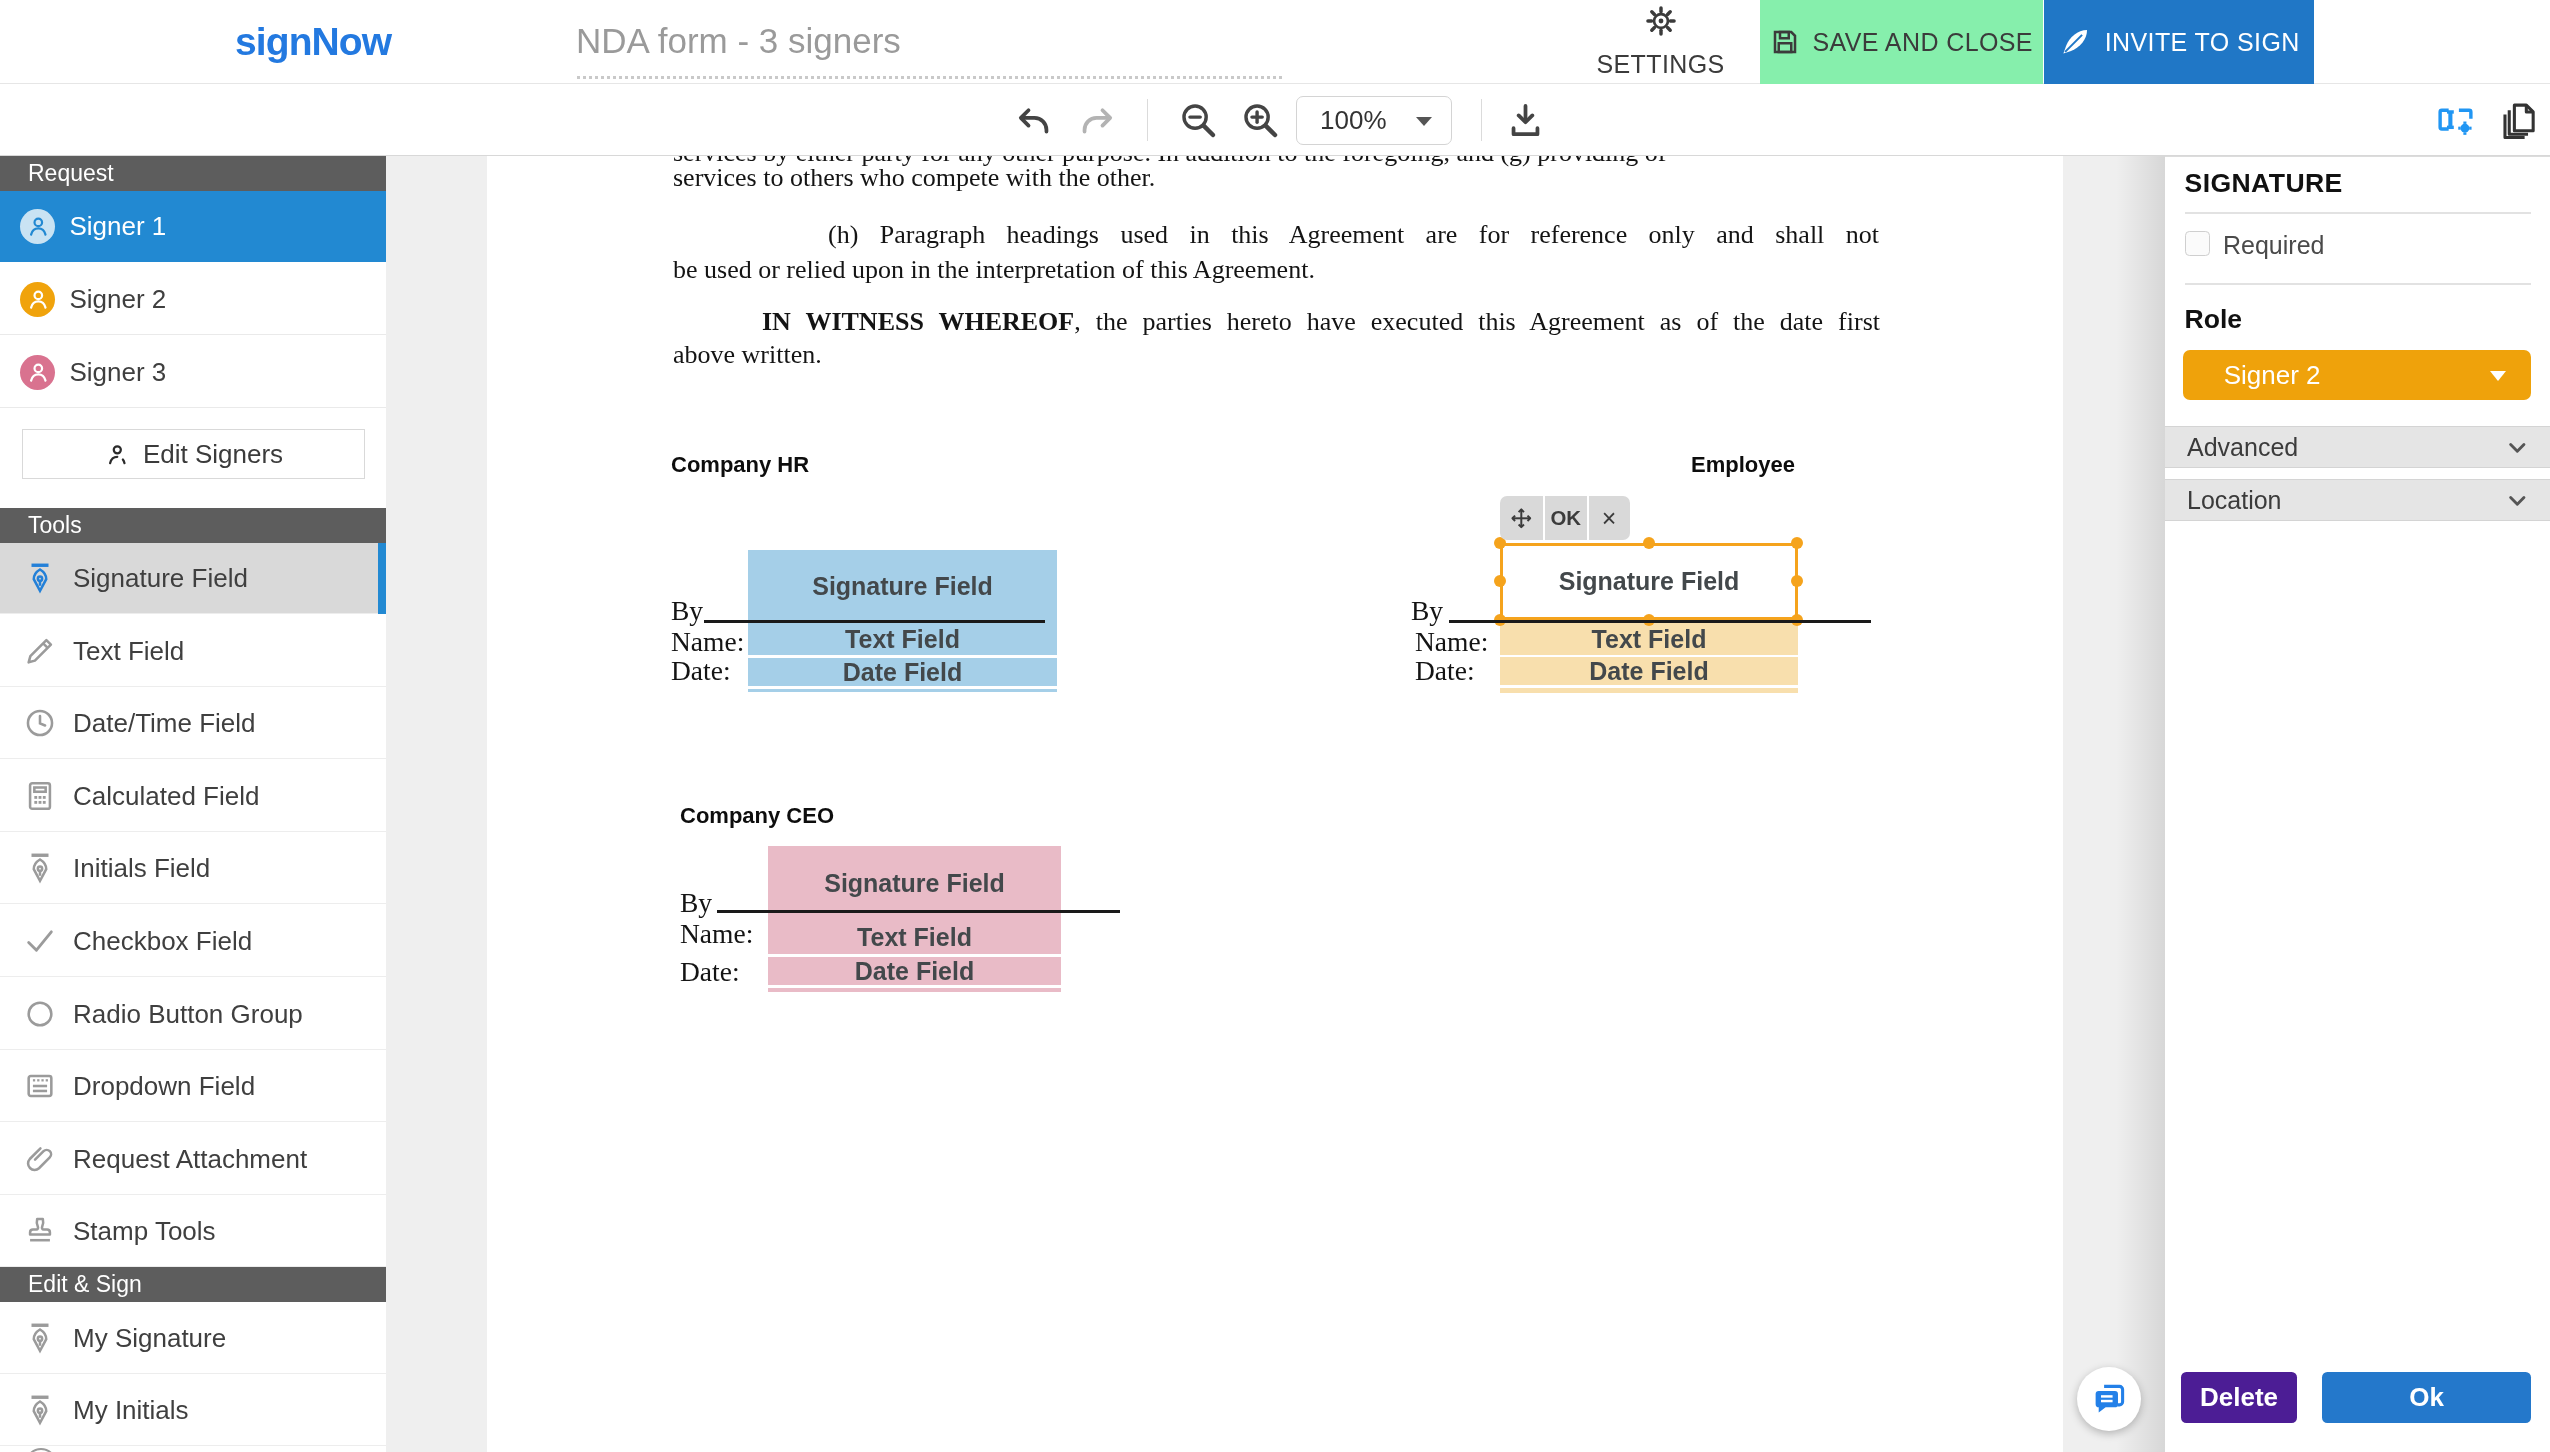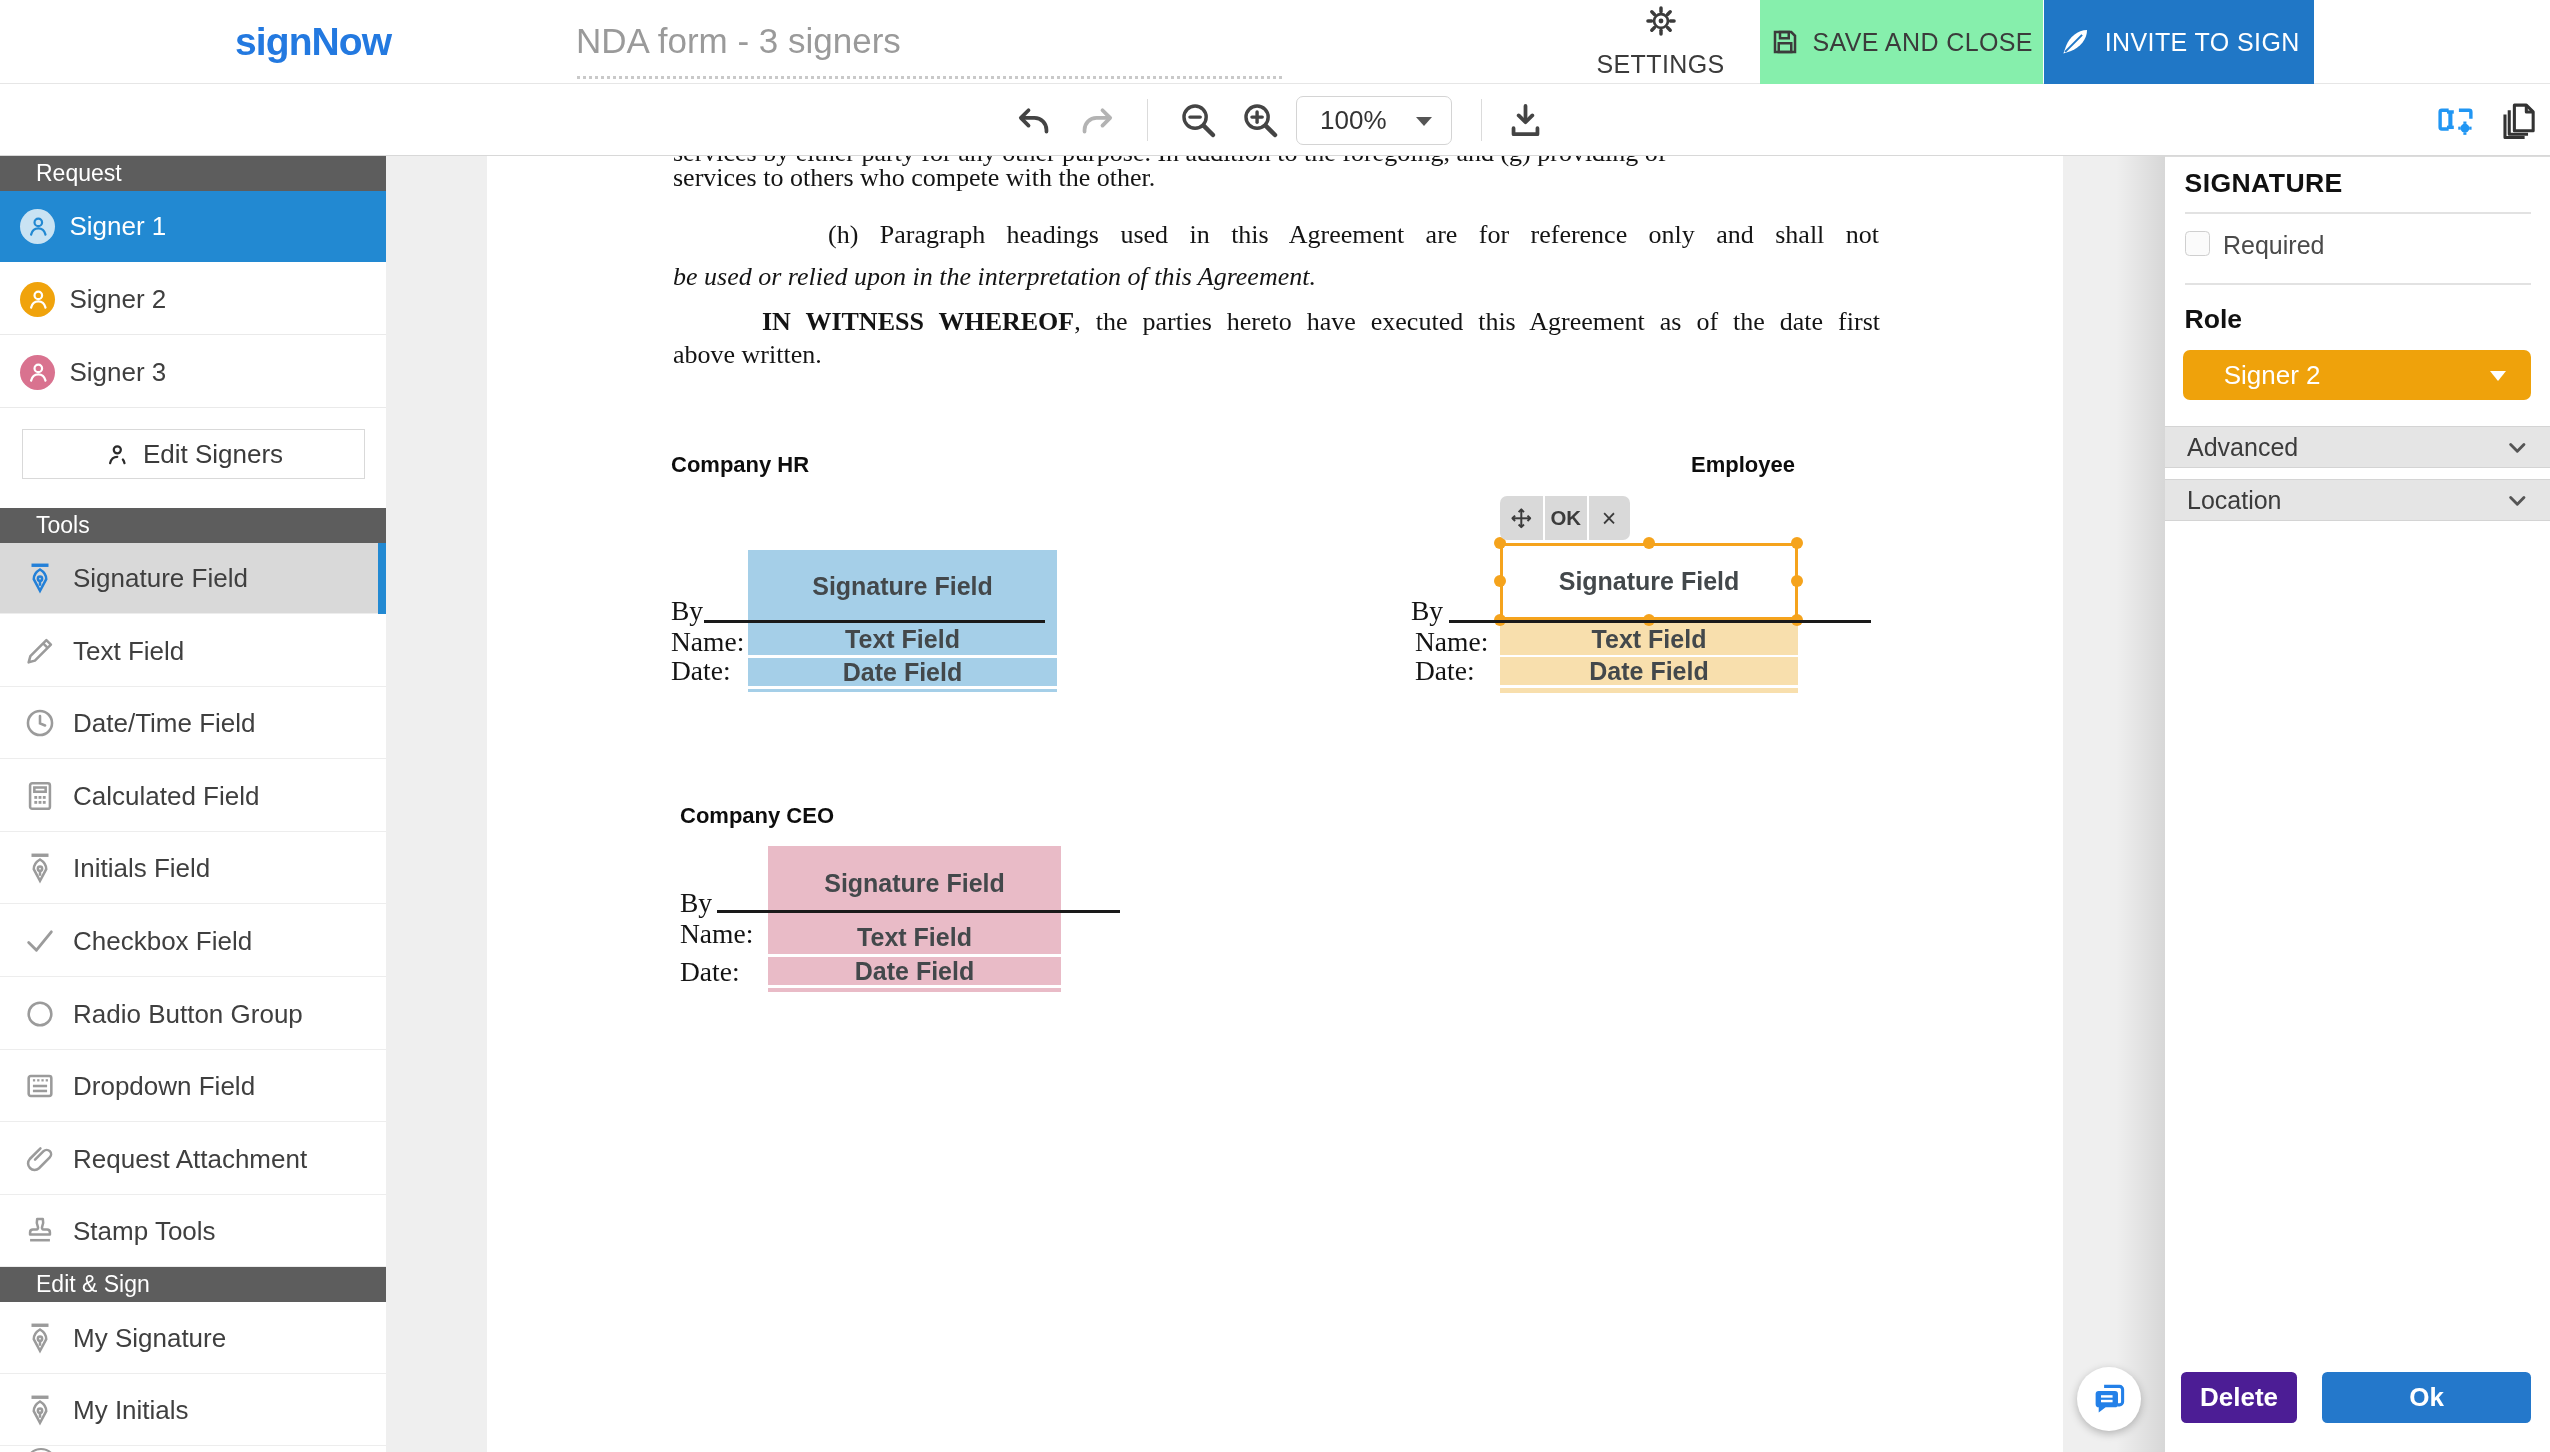--- a/index.html
+++ b/index.html
@@ -20,21 +20,21 @@
   
   .toolbar { position:absolute; top:84px; left:0; width:2550px; height:72px; background:#fff; border-bottom:0.9px solid #D8D8D8; z-index:25; }
   .tb-icon { position:absolute; top:16px; width:41px; height:41px; cursor:pointer; }
   .tb-sep { position:absolute; top:15px; width:0.9px; height:42px; background:#DBDBDB; }
   .zoom-select { position:absolute; left:1296px; top:11.5px; width:156px; height:49px; border:0.9px solid #D4D4D4; border-radius:7px; background:#fff; display:flex; align-items:center; cursor:pointer; }
   .zoom-select .val { margin-left:23px; font-size:26px; color:#333; }
   .zoom-caret { position:absolute; right:19.5px; top:20.4px; width:0; height:0; border-left:8px solid transparent; border-right:8px solid transparent; border-top:9.7px solid #555; }
 
   
   .sidebar { position:absolute; left:0; top:156px; width:386px; height:1296px; background:#fff; overflow:hidden; z-index:20; }
-  .side-header { position:absolute; left:0; width:386px; height:35px; background:#5D5D5D; color:#fff; font-size:23px; line-height:35px; padding-left:36px; }
+  .side-header { position:absolute; left:0; width:386px; height:35px; background:#5D5D5D; color:#fff; font-size:23px; line-height:35px; padding-left:28px; }
   .signer-row { position:absolute; left:0; width:386px; height:71px; display:flex; align-items:center; background:#fff; border-bottom:1.8px solid #EAEAEA; font-size:26px; color:#3F3F3F; cursor:pointer; }
   .signer-row.sel { background:#2289D2; color:#fff; border-bottom:none; }
   .avatar { width:35px; height:35px; border-radius:50%; margin-left:20.4px; margin-right:14px; display:flex; align-items:center; justify-content:center; flex:none; }
   .edit-signers { position:absolute; left:22px; top:273px; width:343px; height:50px; border:1.8px solid #D9D9D9; background:#fff; display:flex; align-items:center; justify-content:center; gap:12.4px; font-size:26px; color:#3B3B3B; cursor:pointer; }
   .tool-row { position:absolute; left:0; width:386px; height:71px; display:flex; align-items:center; font-size:26px; color:#3F3F3F; border-bottom:1.8px solid #EDEDED; background:#fff; cursor:pointer; }
   .tool-row.sel { background:#D9D9D9; }
   .tool-row .ticon { width:34px; height:34px; margin-left:23px; margin-right:16px; flex:none; }
   .sel-bar { position:absolute; right:0; top:0; width:8px; height:71px; background:#2289D2; }
   .partial-circle { position:absolute; left:25px; top:1292px; width:32px; height:32px; border:2.7px solid #9B9B9B; border-radius:50%; }
 
@@ -389,21 +389,21 @@
 
 <div class="docarea">
   <div class="page">
 
     <div class="clip-line serif">
       <span>services by either party for any other purpose. In addition to the foregoing, and (g) providing of</span>
     </div>
 
     <div class="serif abs" style="left:186px; top:7px;">services to others who compete with the other.</div>
     <div class="serif abs jline" style="left:341px; top:64px; width:1051px;">(h)      Paragraph headings used in this Agreement are for reference only and shall not</div>
-    <div class="serif abs" style="left:186px; top:106px;font-style:italic;">be used or relied upon in the interpretation of this Agreement.</div>
+    <div class="serif abs" style="left:186px; top:99px;">be used or relied upon in the interpretation of this Agreement.</div>
     <div class="serif abs jline" style="left:275px; top:151px; width:1118px;"><b>IN WITNESS WHEREOF</b><span>, the parties hereto have executed this Agreement as of the date first</span></div>
     <div class="serif abs" style="left:186px; top:184px;">above written.</div>
 
     <div class="sec-heading" style="left:184px; top:296px;">Company HR</div>
     <div class="sec-heading" style="left:1204px; top:296px;">Employee</div>
     <div class="sec-heading" style="left:193px; top:647px;">Company CEO</div>
 
     <div class="flabel" style="left:184px; top:439px;">By</div>
     <div class="flabel" style="left:184px; top:470px;">Name:</div>
     <div class="flabel" style="left:184px; top:499px;">Date:</div>

